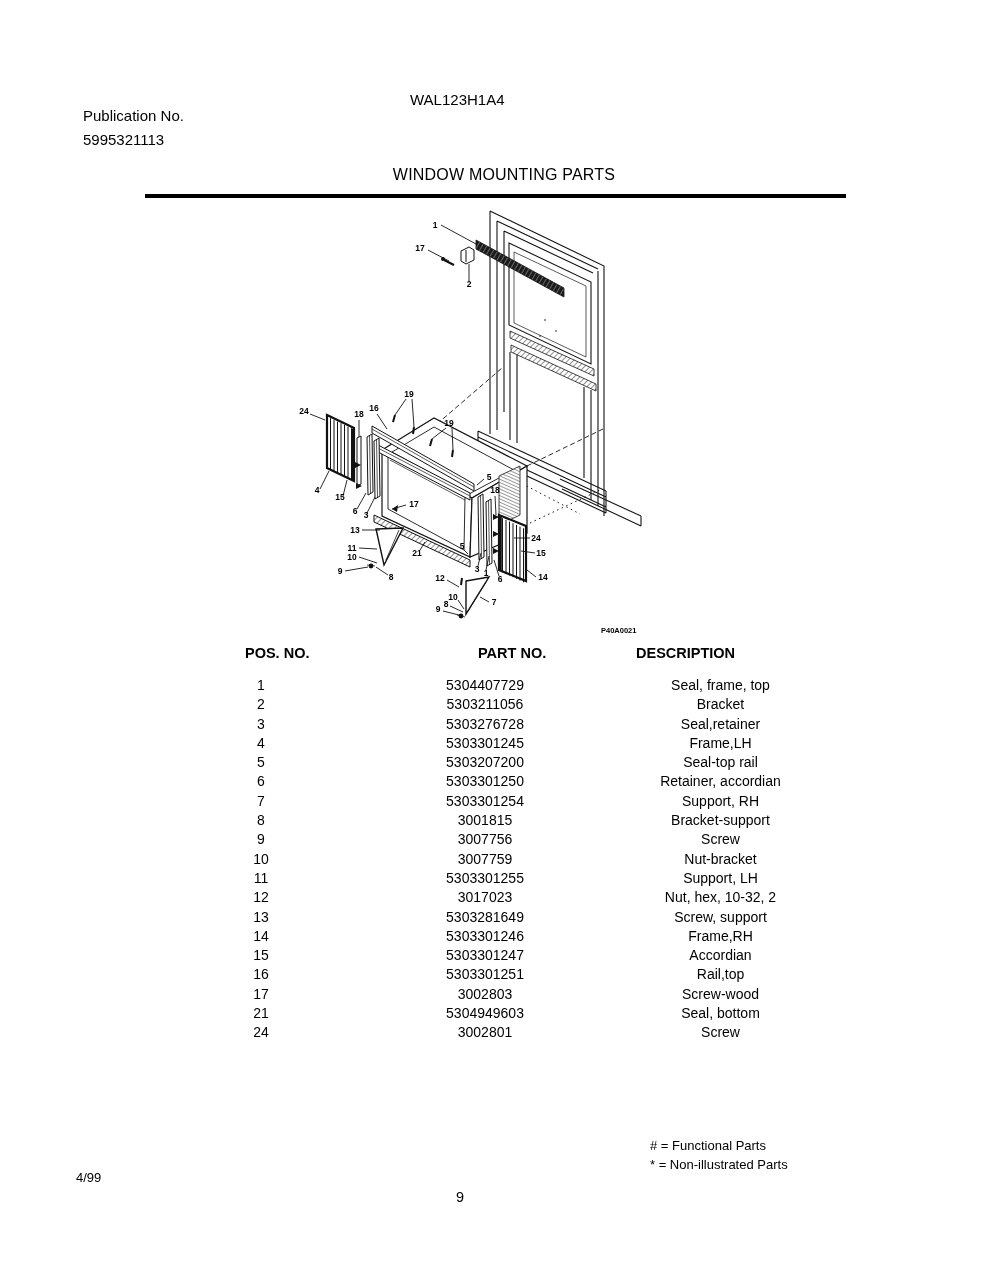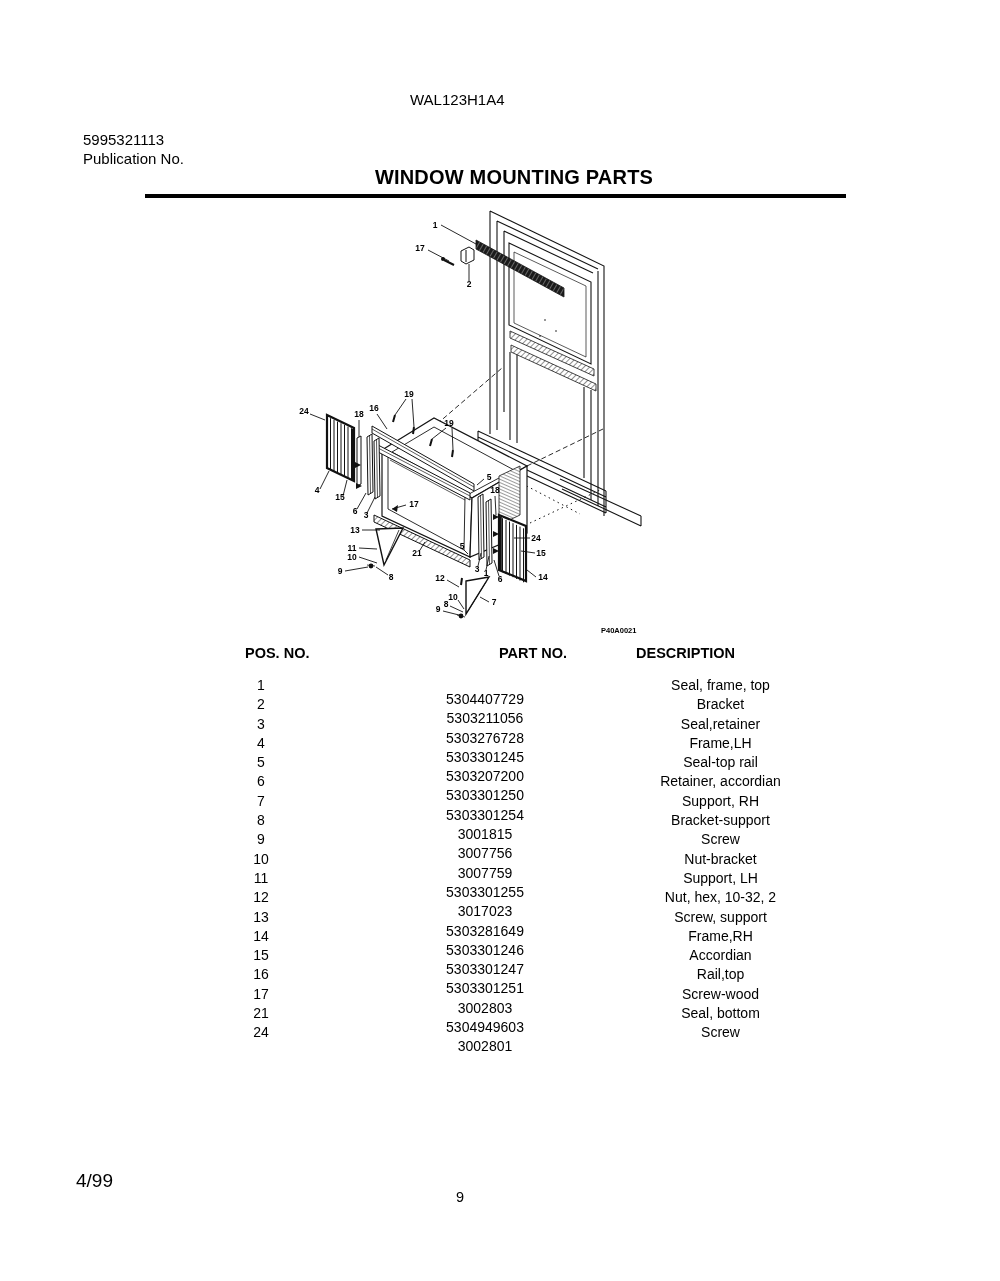--- a/index.html
+++ b/index.html
@@ -1,48 +1,48 @@
 <!DOCTYPE html>
 <html><head>
 <meta charset="utf-8">
 <style>
   html,body{margin:0;padding:0;background:#ffffff;}
   #page{position:relative;width:1000px;height:1281px;background:#ffffff;overflow:hidden;
         font-family:"Liberation Sans","DejaVu Sans",sans-serif;color:#000;}
   .abs{position:absolute;}
   .hdr{font-size:15px;line-height:24px;}
-  #doc-title{left:159px;top:166px;width:710px;text-align:center;font-size:20px;font-weight:bold;letter-spacing:.2px;}
+  #doc-title{left:149px;top:166px;width:710px;text-align:center;font-size:16px;font-weight:normal;letter-spacing:.2px;}
   #title-rule{left:145px;top:194px;width:701px;height:4px;background:#000;}
   
   #parts-table{left:225px;top:645px;width:600px;}
   .t-head{position:absolute;top:0;height:17px;font-weight:bold;font-size:14.5px;margin-left:20px;}
   .rows{position:absolute;top:32px;left:0;width:600px;}
   .prow{position:relative;height:19.3px;font-size:14px;}
   .c-pos{position:absolute;left:0;width:72px;text-align:center;}
-  .c-part{position:absolute;left:205px;width:110px;text-align:center;margin-top:14px;}
+  .c-part{position:absolute;left:205px;width:110px;text-align:center;}
   .c-desc{position:absolute;left:391px;width:209px;text-align:center;}
   .h-pos{left:0;width:72px;text-align:left;}
-  .h-part{left:233px;width:110px;text-align:center;}
+  .h-part{left:233px;width:110px;text-align:left;}
   .h-desc{left:391px;width:200px;text-align:left;}
   
   .legend-line{font-size:13px;line-height:19px;}
   #legend{left:650px;top:1136px;}
-  #footer-date{left:76px;top:1170px;font-size:19px;}
+  #footer-date{left:76px;top:1170px;font-size:13px;}
   #page-number{left:440px;top:1189px;width:40px;text-align:center;font-size:14.5px;}
   
   #diagram{left:270px;top:200px;width:400px;height:450px;}
   svg text.callout{font-family:"Liberation Sans","DejaVu Sans",sans-serif;font-size:8.5px;font-weight:bold;fill:#000;}
   svg text.figcode{font-family:"Liberation Sans","DejaVu Sans",sans-serif;font-size:7.5px;font-weight:bold;fill:#000;}
 </style>
 </head>
 <body>
 
 <div id="page">
 
-  <div class="abs hdr" style="left:83px;top:104px;margin-top:43px;">Publication No.</div>
+  <div class="abs hdr" style="left:83px;top:104px;">Publication No.</div>
   <div class="abs hdr" style="left:83px;top:128px;">5995321113</div>
   <div class="abs hdr" style="left:410px;top:88px;">WAL123H1A4</div>
 
   <div class="abs" id="doc-title">WINDOW MOUNTING PARTS</div>
   <div class="abs" id="title-rule"></div>
 
   <svg class="abs" id="diagram" viewBox="270 200 400 450">
     <defs>
       <pattern id="hatch" width="4" height="4" patternUnits="userSpaceOnUse" patternTransform="rotate(45)">
         <rect width="4" height="4" fill="#ffffff"></rect>
@@ -325,17 +325,21 @@
           <span class="c-desc">Seal, bottom</span>
         </div>
         <div class="prow">
           <span class="c-pos">24</span>
           <span class="c-part">3002801</span>
           <span class="c-desc">Screw</span>
         </div>
       </div>
   </div>
 
+  <div class="abs" id="legend">
+    <div class="legend-line"># = Functional Parts</div>
+    <div class="legend-line">* = Non-illustrated Parts</div>
+  </div>
 
   <div class="abs" id="footer-date">4/99</div>
   <div class="abs" id="page-number">9</div>
 
 </div>
 
 </body></html>

